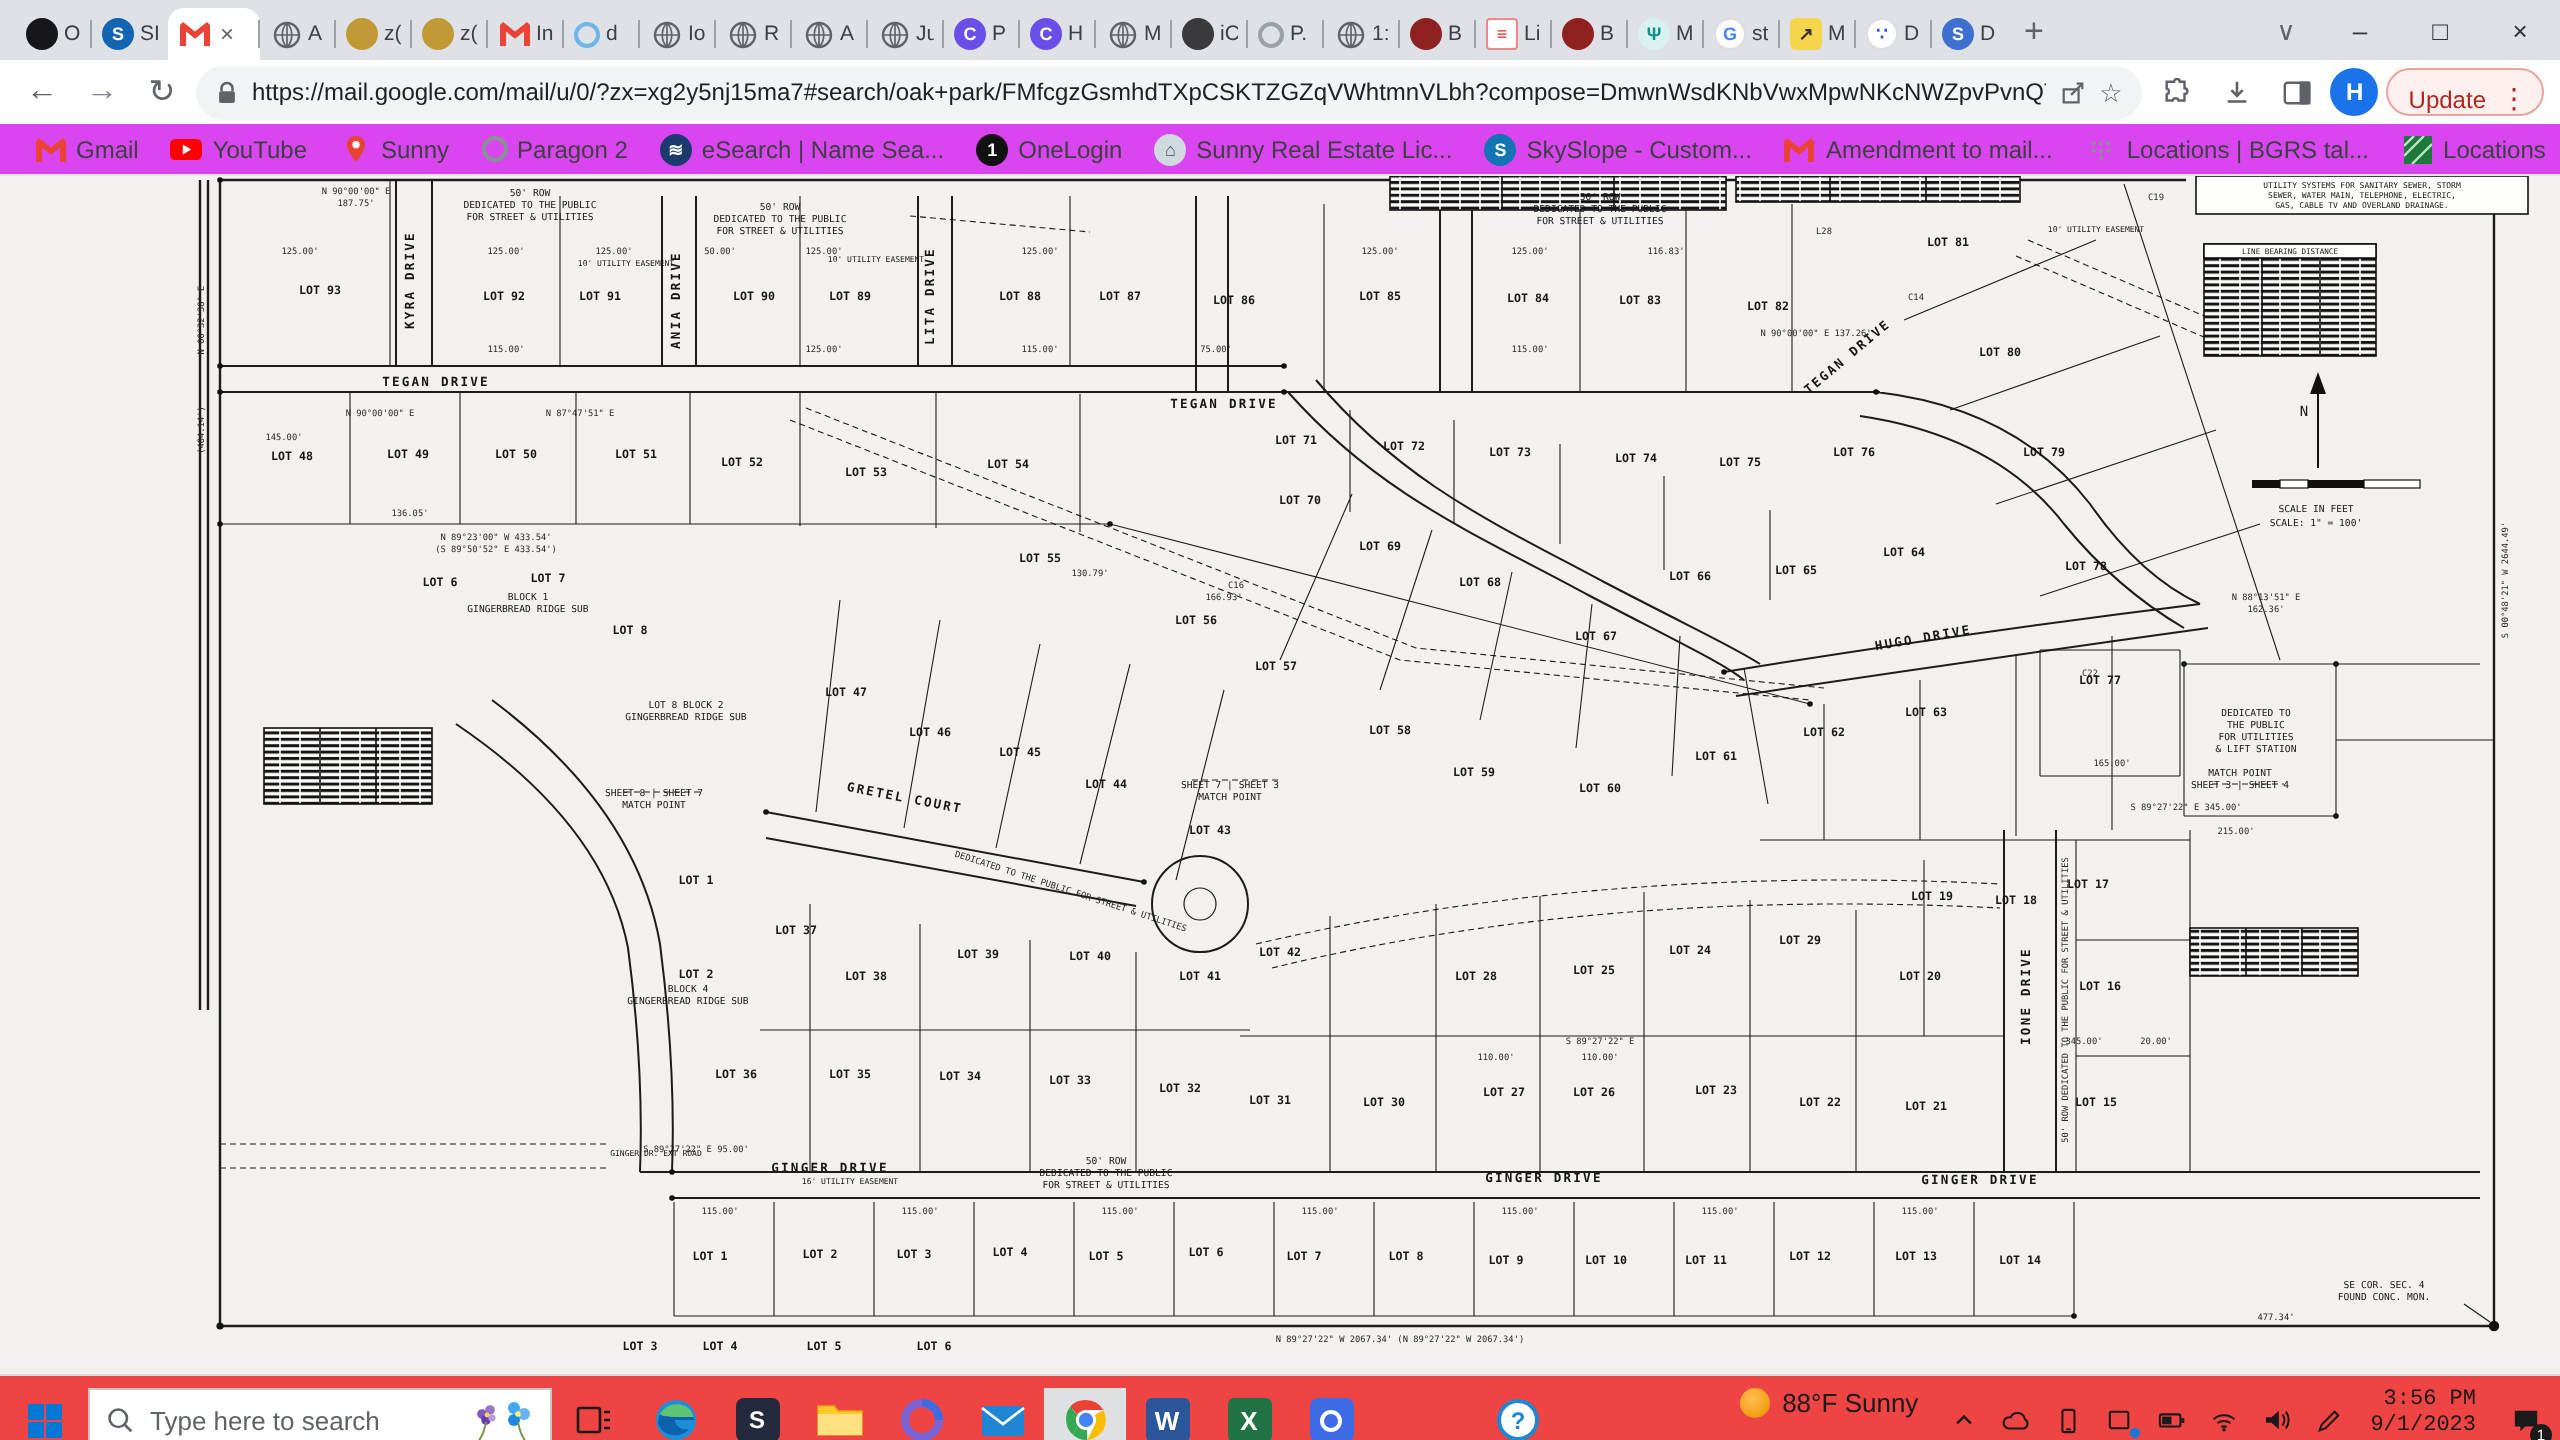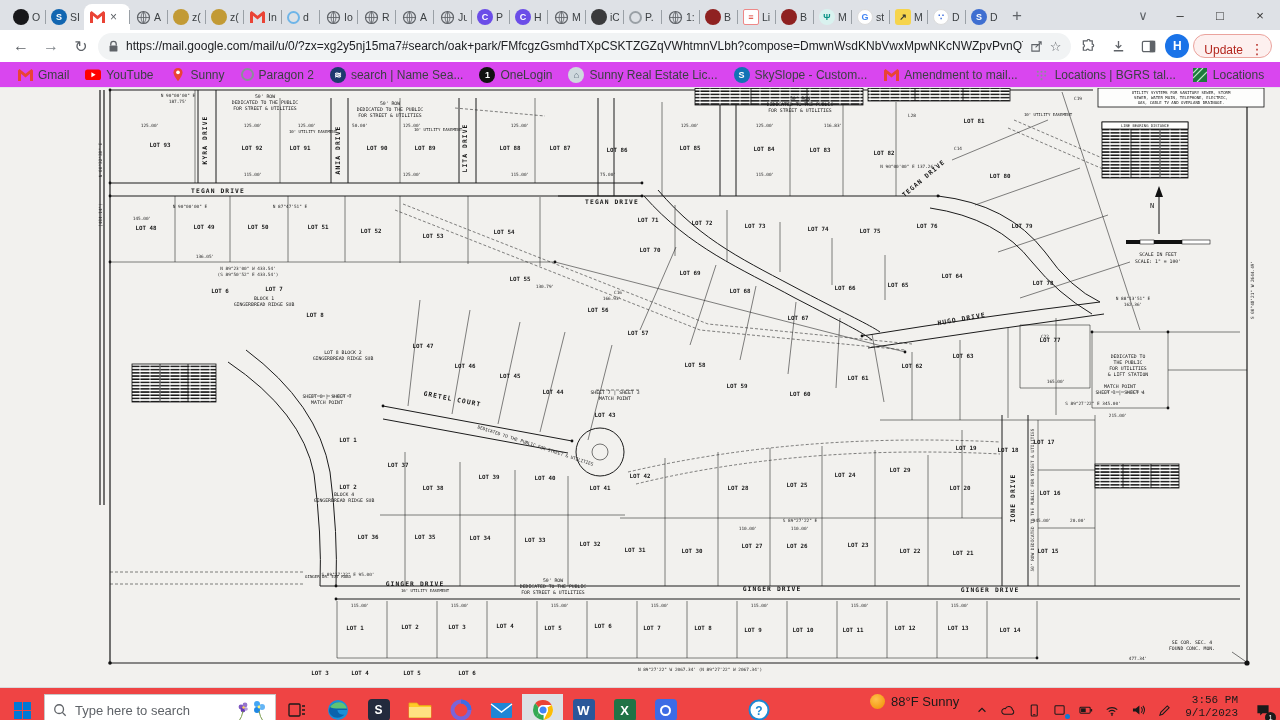--- a/index.html
+++ b/index.html
@@ -302,21 +302,21 @@
             </svg>
           </span>
           <span class="bml">Sunny</span>
         </span>
         <span class="bm">
           <span class="fv ring" style="border-color:#8a8f98"></span>
           <span class="bml">Paragon 2</span>
         </span>
         <span class="bm">
           <span class="fv" style="background:#1d3a6e">≋</span>
-          <span class="bml">search | Name Sea...</span>
+          <span class="bml">eSearch | Name Sea...</span>
         </span>
         <span class="bm">
           <span class="fv" style="background:#111">1</span>
           <span class="bml">OneLogin</span>
         </span>
         <span class="bm">
           <span class="fv" style="background:#cfd9de;color:#456">⌂</span>
           <span class="bml">Sunny Real Estate Lic...</span>
         </span>
         <span class="bm">

